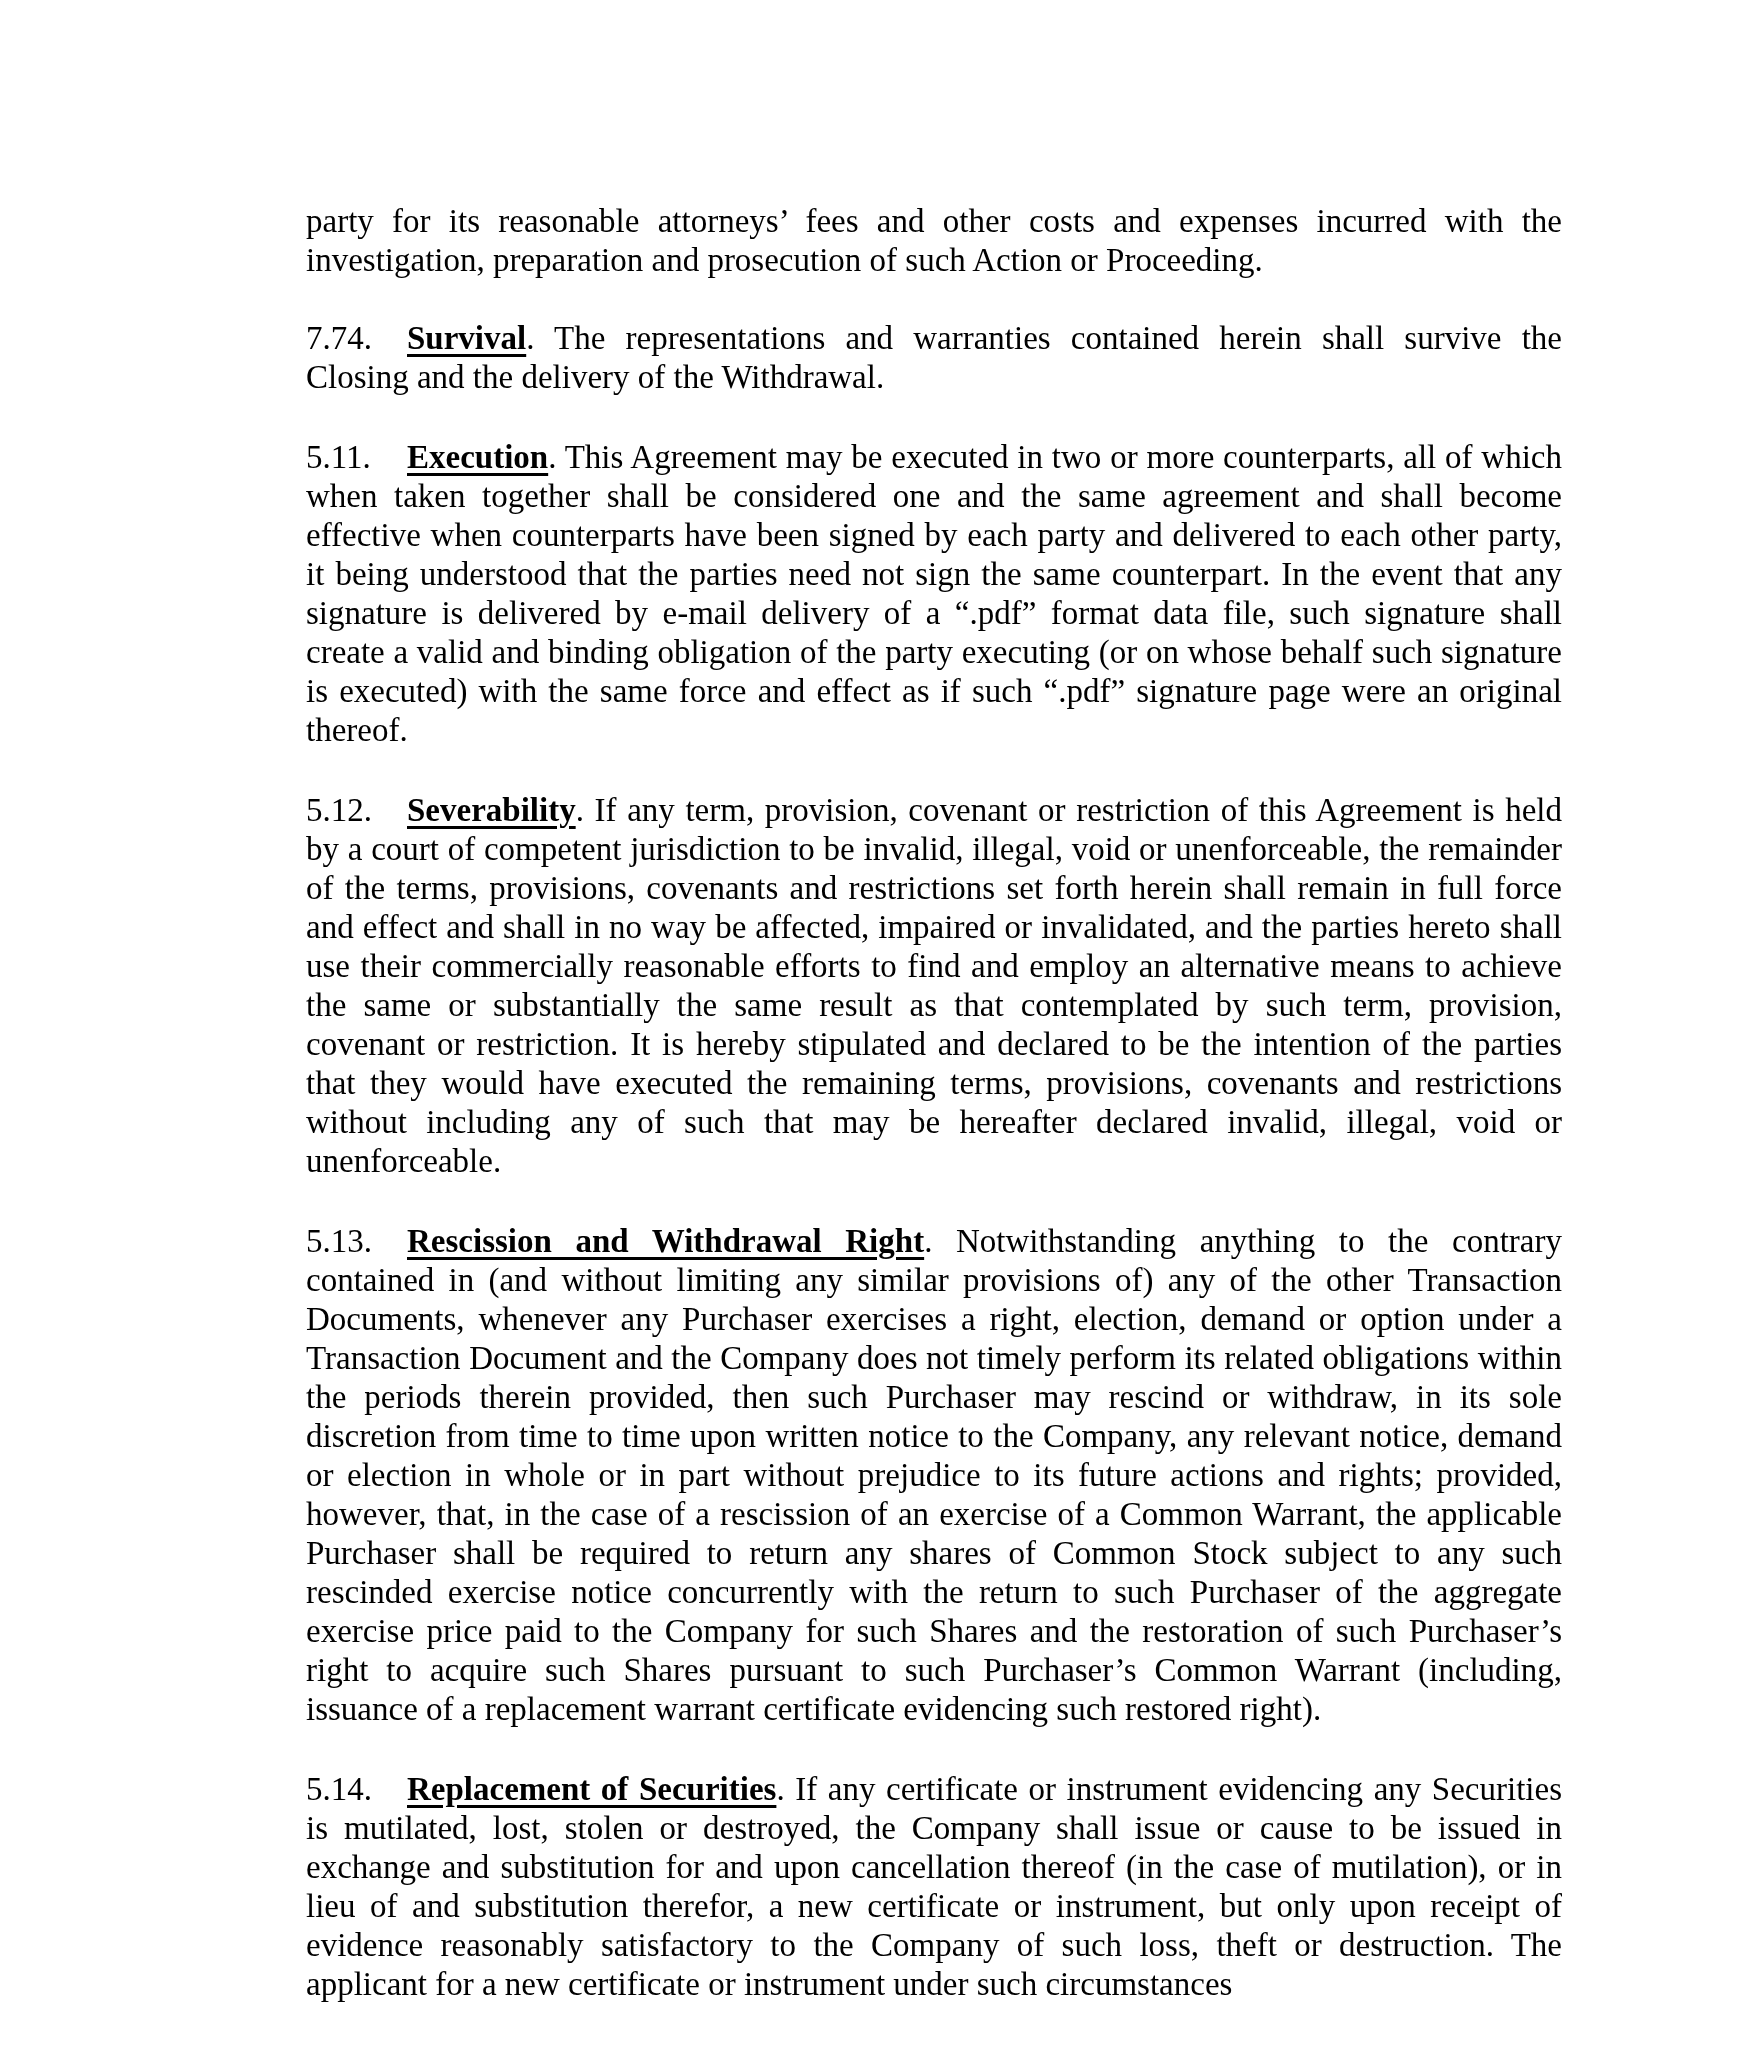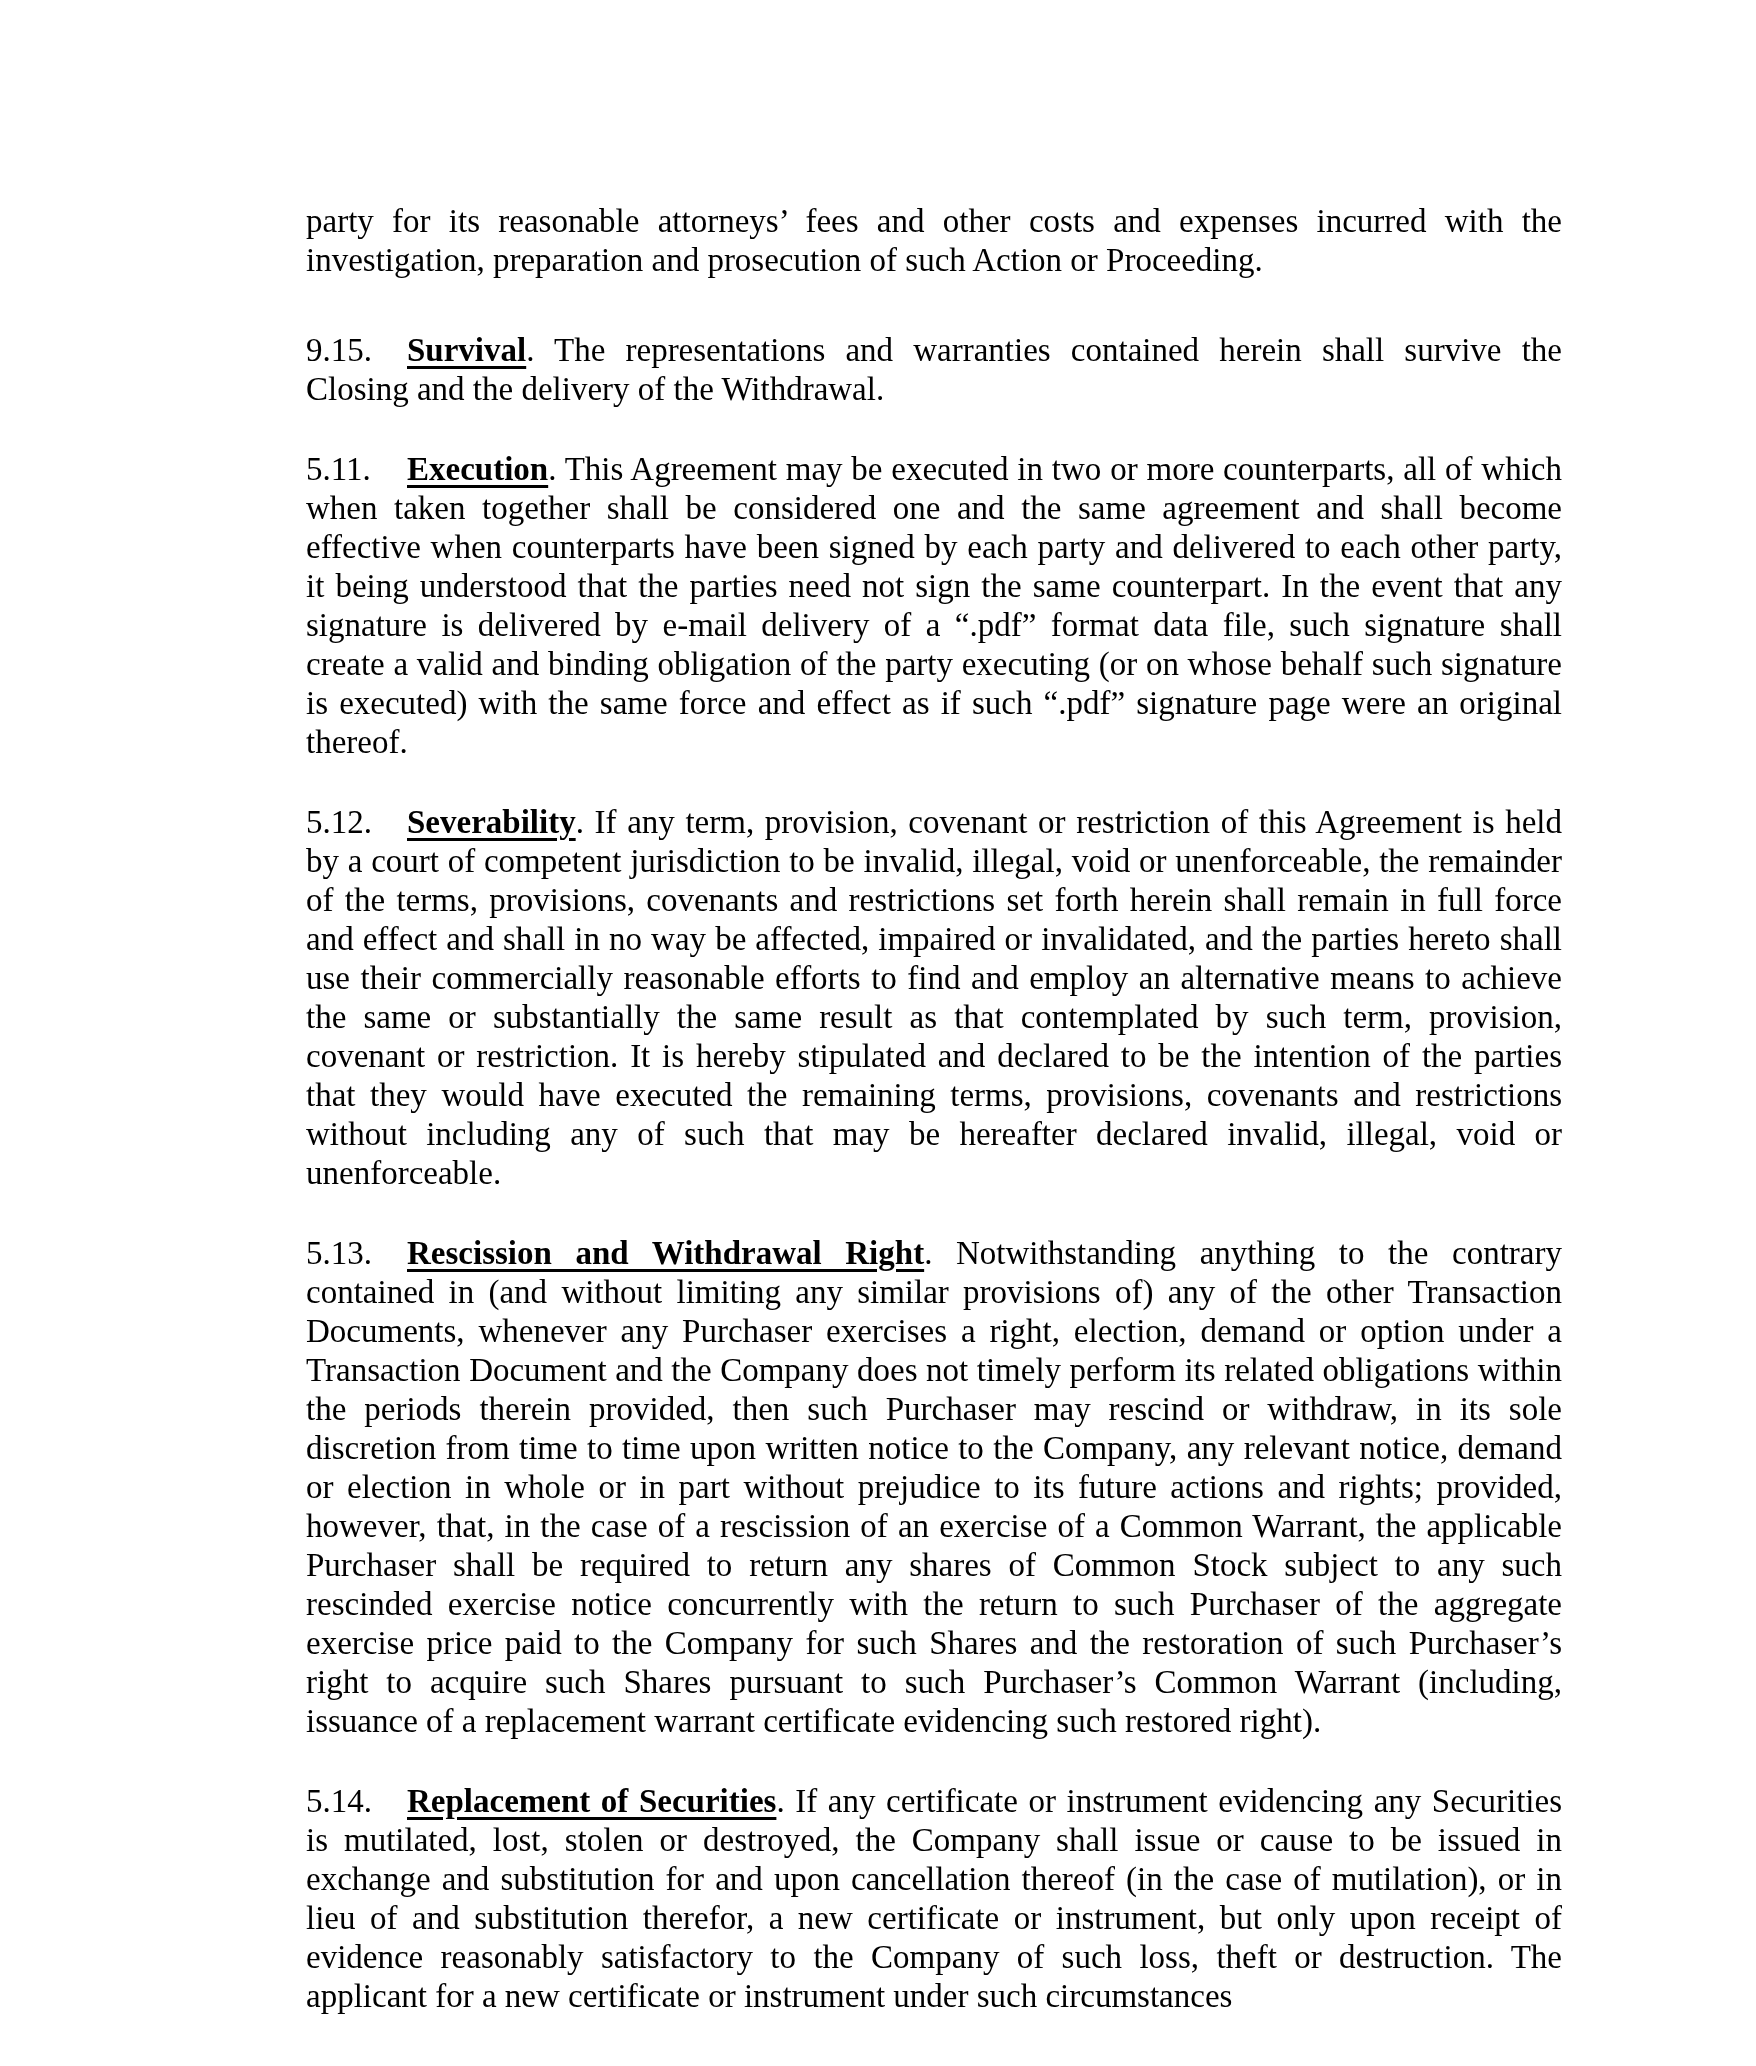--- a/index.html
+++ b/index.html
@@ -3,35 +3,35 @@
 <meta charset="utf-8">
 <style>
   html, body { margin: 0; padding: 0; background: #ffffff; }
   body { width: 1756px; height: 2273px; position: relative; overflow: hidden; }
   .page { position: absolute; left: 0; top: 0; width: 1756px; height: 2273px; background: #fff; }
   .content {
     position: absolute; left: 306px; top: 202px; width: 1256px;
     font-family: "Liberation Serif", serif; font-size: 33px; line-height: 39px; color: #000;
   }
   .para { text-align: justify; margin: 0 0 41px 0; }
-  .para.first { margin-bottom: 51px; }
+  .para.first { margin-bottom: 39px; }
   .num { display: inline-block; width: 101px; }
   .heading { font-weight: bold; text-decoration: underline; text-decoration-thickness: 2.9px; text-underline-offset: 5px; margin-top: 23px; }
   .u { text-decoration-thickness: 1.7px; text-underline-offset: 5px; }
 </style>
 </head>
 <body>
 
 <div class="page">
   <div class="content">
 
     <p class="para first">party for its reasonable attorneys’ fees and other costs and expenses incurred with the investigation, preparation and prosecution of such Action or Proceeding.</p>
 
     <p class="para">
-      <span class="num">9.15.</span><span class="heading">Survival</span><span>. The representations and warranties contained herein shall survive the Closing and the delivery of the Withdrawal.</span>
+      <span class="num">7.74.</span><span class="heading">Survival</span><span>. The representations and warranties contained herein shall survive the Closing and the delivery of the Withdrawal.</span>
     </p>
 
     <p class="para">
       <span class="num">5.11.</span><span class="heading">Execution</span><span>. This Agreement may be executed in two or more counterparts, all of which when taken together shall be considered one and the same agreement and shall become effective when counterparts have been signed by each party and delivered to each other party, it being understood that the parties need not sign the same counterpart. In the event that any signature is delivered by e-mail delivery of a “.pdf” format data file, such signature shall create a valid and binding obligation of the party executing (or on whose behalf such signature is executed) with the same force and effect as if such “.pdf” signature page were an original thereof.</span>
     </p>
 
     <p class="para">
       <span class="num">5.12.</span><span class="heading">Severability</span><span>. If any term, provision, covenant or restriction of this Agreement is held by a court of competent jurisdiction to be invalid, illegal, void or unenforceable, the remainder of the terms, provisions, covenants and restrictions set forth herein shall remain in full force and effect and shall in no way be affected, impaired or invalidated, and the parties hereto shall use their commercially reasonable efforts to find and employ an alternative means to achieve the same or substantially the same result as that contemplated by such term, provision, covenant or restriction. It is hereby stipulated and declared to be the intention of the parties that they would have executed the remaining terms, provisions, covenants and restrictions without including any of such that may be hereafter declared invalid, illegal, void or unenforceable.</span>
     </p>
 

